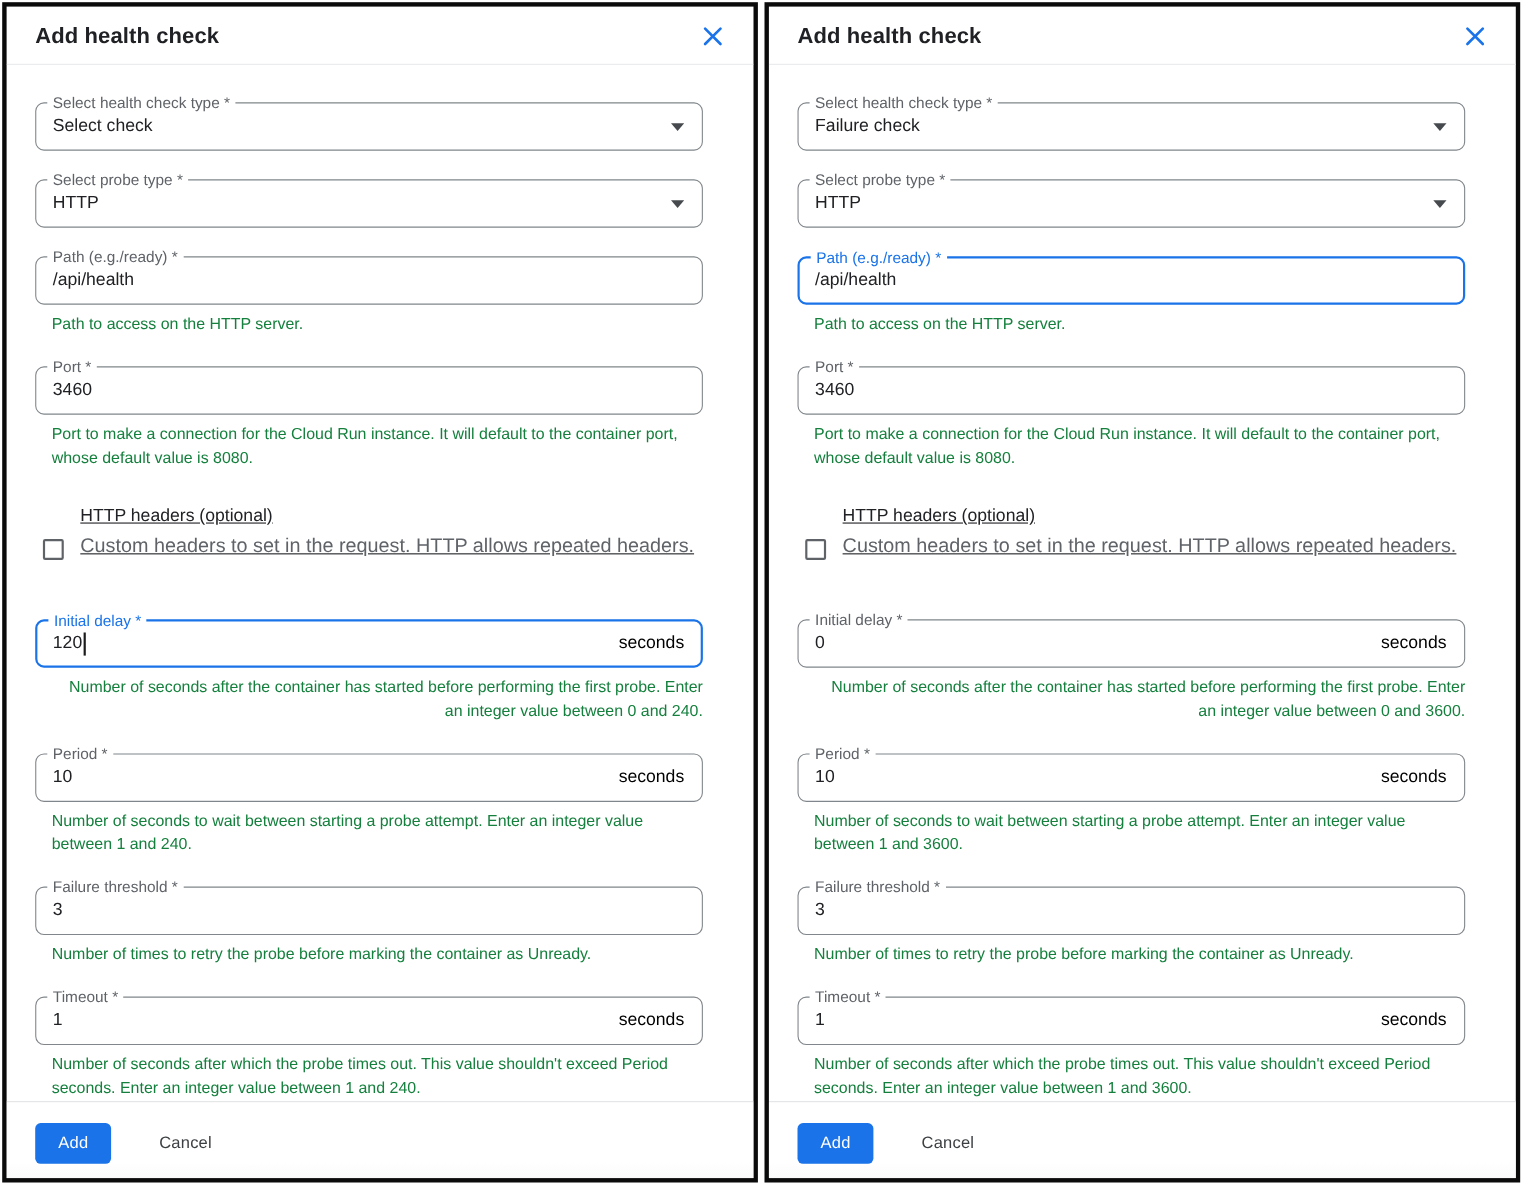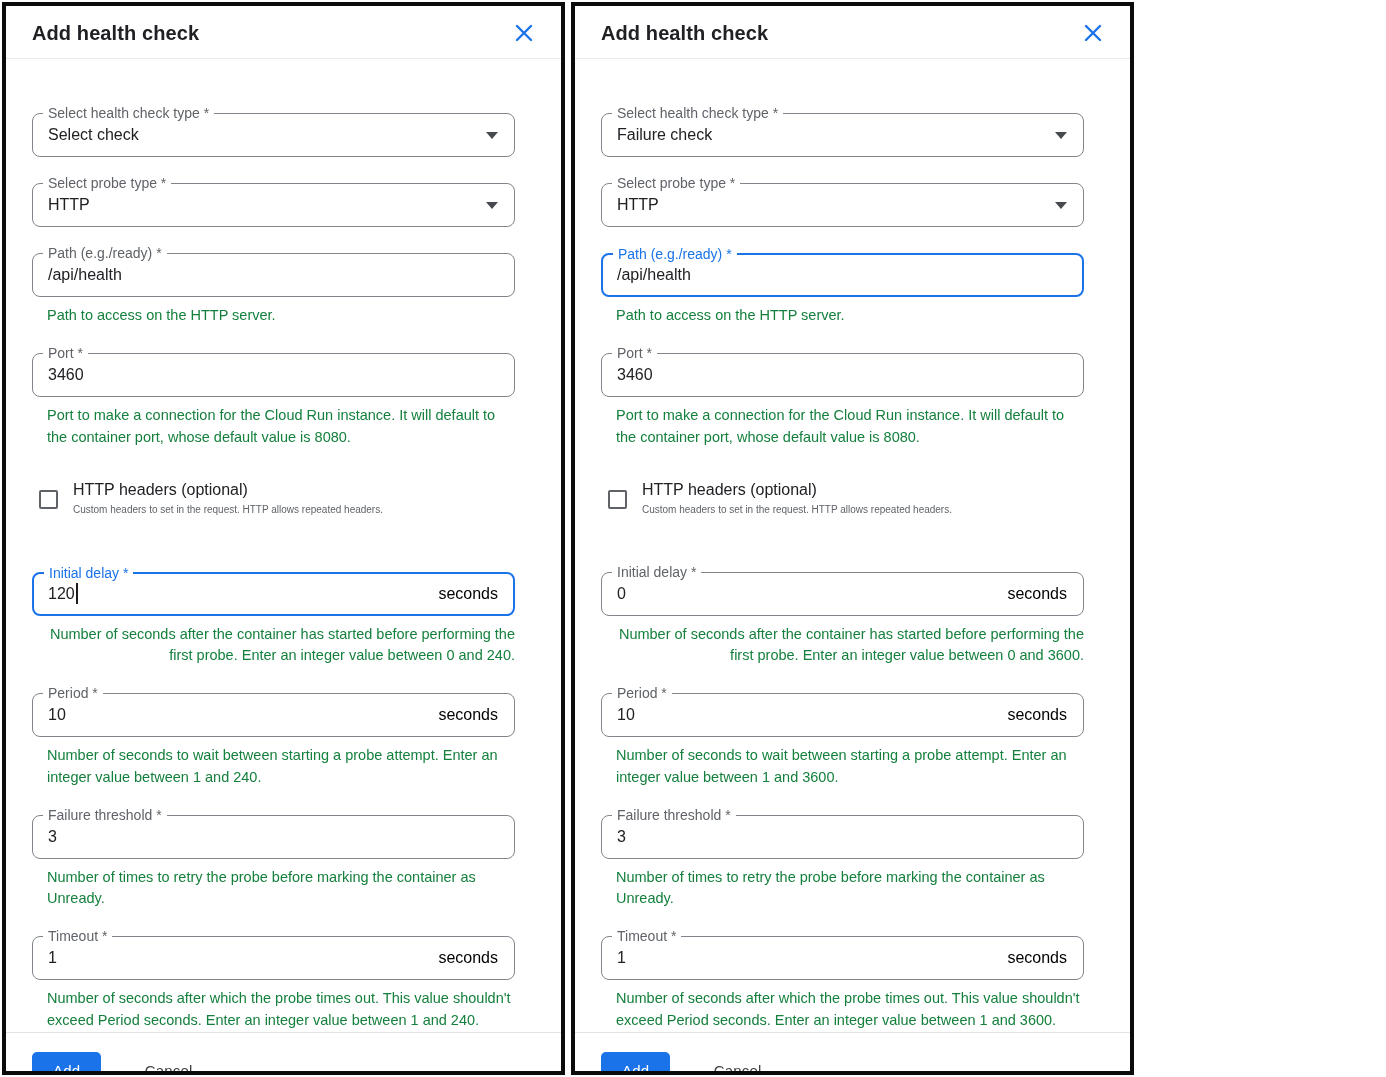--- a/index.html
+++ b/index.html
@@ -5,21 +5,21 @@
   * { margin: 0; padding: 0; box-sizing: border-box; }
   html, body { background: #ffffff; }
   body {
     width: 1386px; height: 1077px;
     font-family: "Liberation Sans", "DejaVu Sans", sans-serif;
     color: #202124;
     overflow: hidden;
   }
   .wrap { display: flex; gap: 6px; padding: 2px; width: 1386px; height: 1077px; }
   .panel {
-    width: 563px; height: 1073px;
+    width: 687px; height: 1073px;
     border: 4px solid #0b0b0b;
     background: #ffffff;
     display: flex; flex-direction: column;
     overflow: hidden;
   }
   .panel-header {
     display: flex; align-items: center; justify-content: space-between;
     padding: 14px 24px 12px 26px;
     border-bottom: 1px solid #e8eaed;
     flex: 0 0 auto;
@@ -39,21 +39,21 @@
   .field {
     position: relative;
     height: 44px;
     border: 1.5px solid #80868b;
     border-radius: 8px;
     display: flex; align-items: center;
     padding: 0 16px 0 15px;
     background: #fff;
     cursor: text;
   }
-  .field.select { cursor: pointer; margin-top: 20px; }
+  .field.select { cursor: pointer; }
   .field.focused { border: 2.5px solid #1a73e8; padding: 0 15px 0 14px; }
   .flabel {
     position: absolute; top: -10px; left: 10px;
     background: #fff; padding: 0 5px;
     font-size: 14px; line-height: 19px; color: #5f6368; white-space: nowrap;
   }
   .field.focused .flabel { color: #1a73e8; }
   .fvalue { font-size: 16px; color: #202124; }
   .suffix { margin-left: auto; font-size: 16px; color: #000000; }
   .dd-arrow {
@@ -66,31 +66,31 @@
   .caret {
     display: inline-block; width: 2px; height: 21px;
     background: #1b1b1b; margin-left: 1px; vertical-align: middle;
   }
   .helper {
     margin: 8px 0 0 15px;
     font-size: 14.5px; line-height: 1.5; color: #15803d;
     max-width: 601px;
   }
 
-  .check-row { display: flex; align-items: center; cursor: pointer; }
+  .check-row { display: flex; align-items: flex-end; cursor: pointer; text-decoration: underline; }
   .checkbox {
     flex: 0 0 auto;
     width: 19px; height: 19px;
     border: 2px solid #5f6368; border-radius: 2px;
     margin: 2px 0 0 7px;
     background: #fff;
   }
   .check-text { margin-left: 15px; }
   .check-label { font-size: 16px; color: #202124; line-height: 1.3; }
-  .check-helper { font-size: 10px; color: #5f6368; line-height: 1.45; margin-top: 2px; }
+  .check-helper { font-size: 18px; color: #5f6368; line-height: 1.45; margin-top: 2px; }
 
   .panel-footer {
     margin-top: auto; flex: 0 0 auto;
     border-top: 1px solid #e3e4e6;
     padding: 19px 26px 0;
     height: 100px;
     background: linear-gradient(180deg, #ffffff 0%, #ffffff 55%, #f1f2f3 100%);
   }
   .btn-primary {
     border: none; cursor: pointer;

